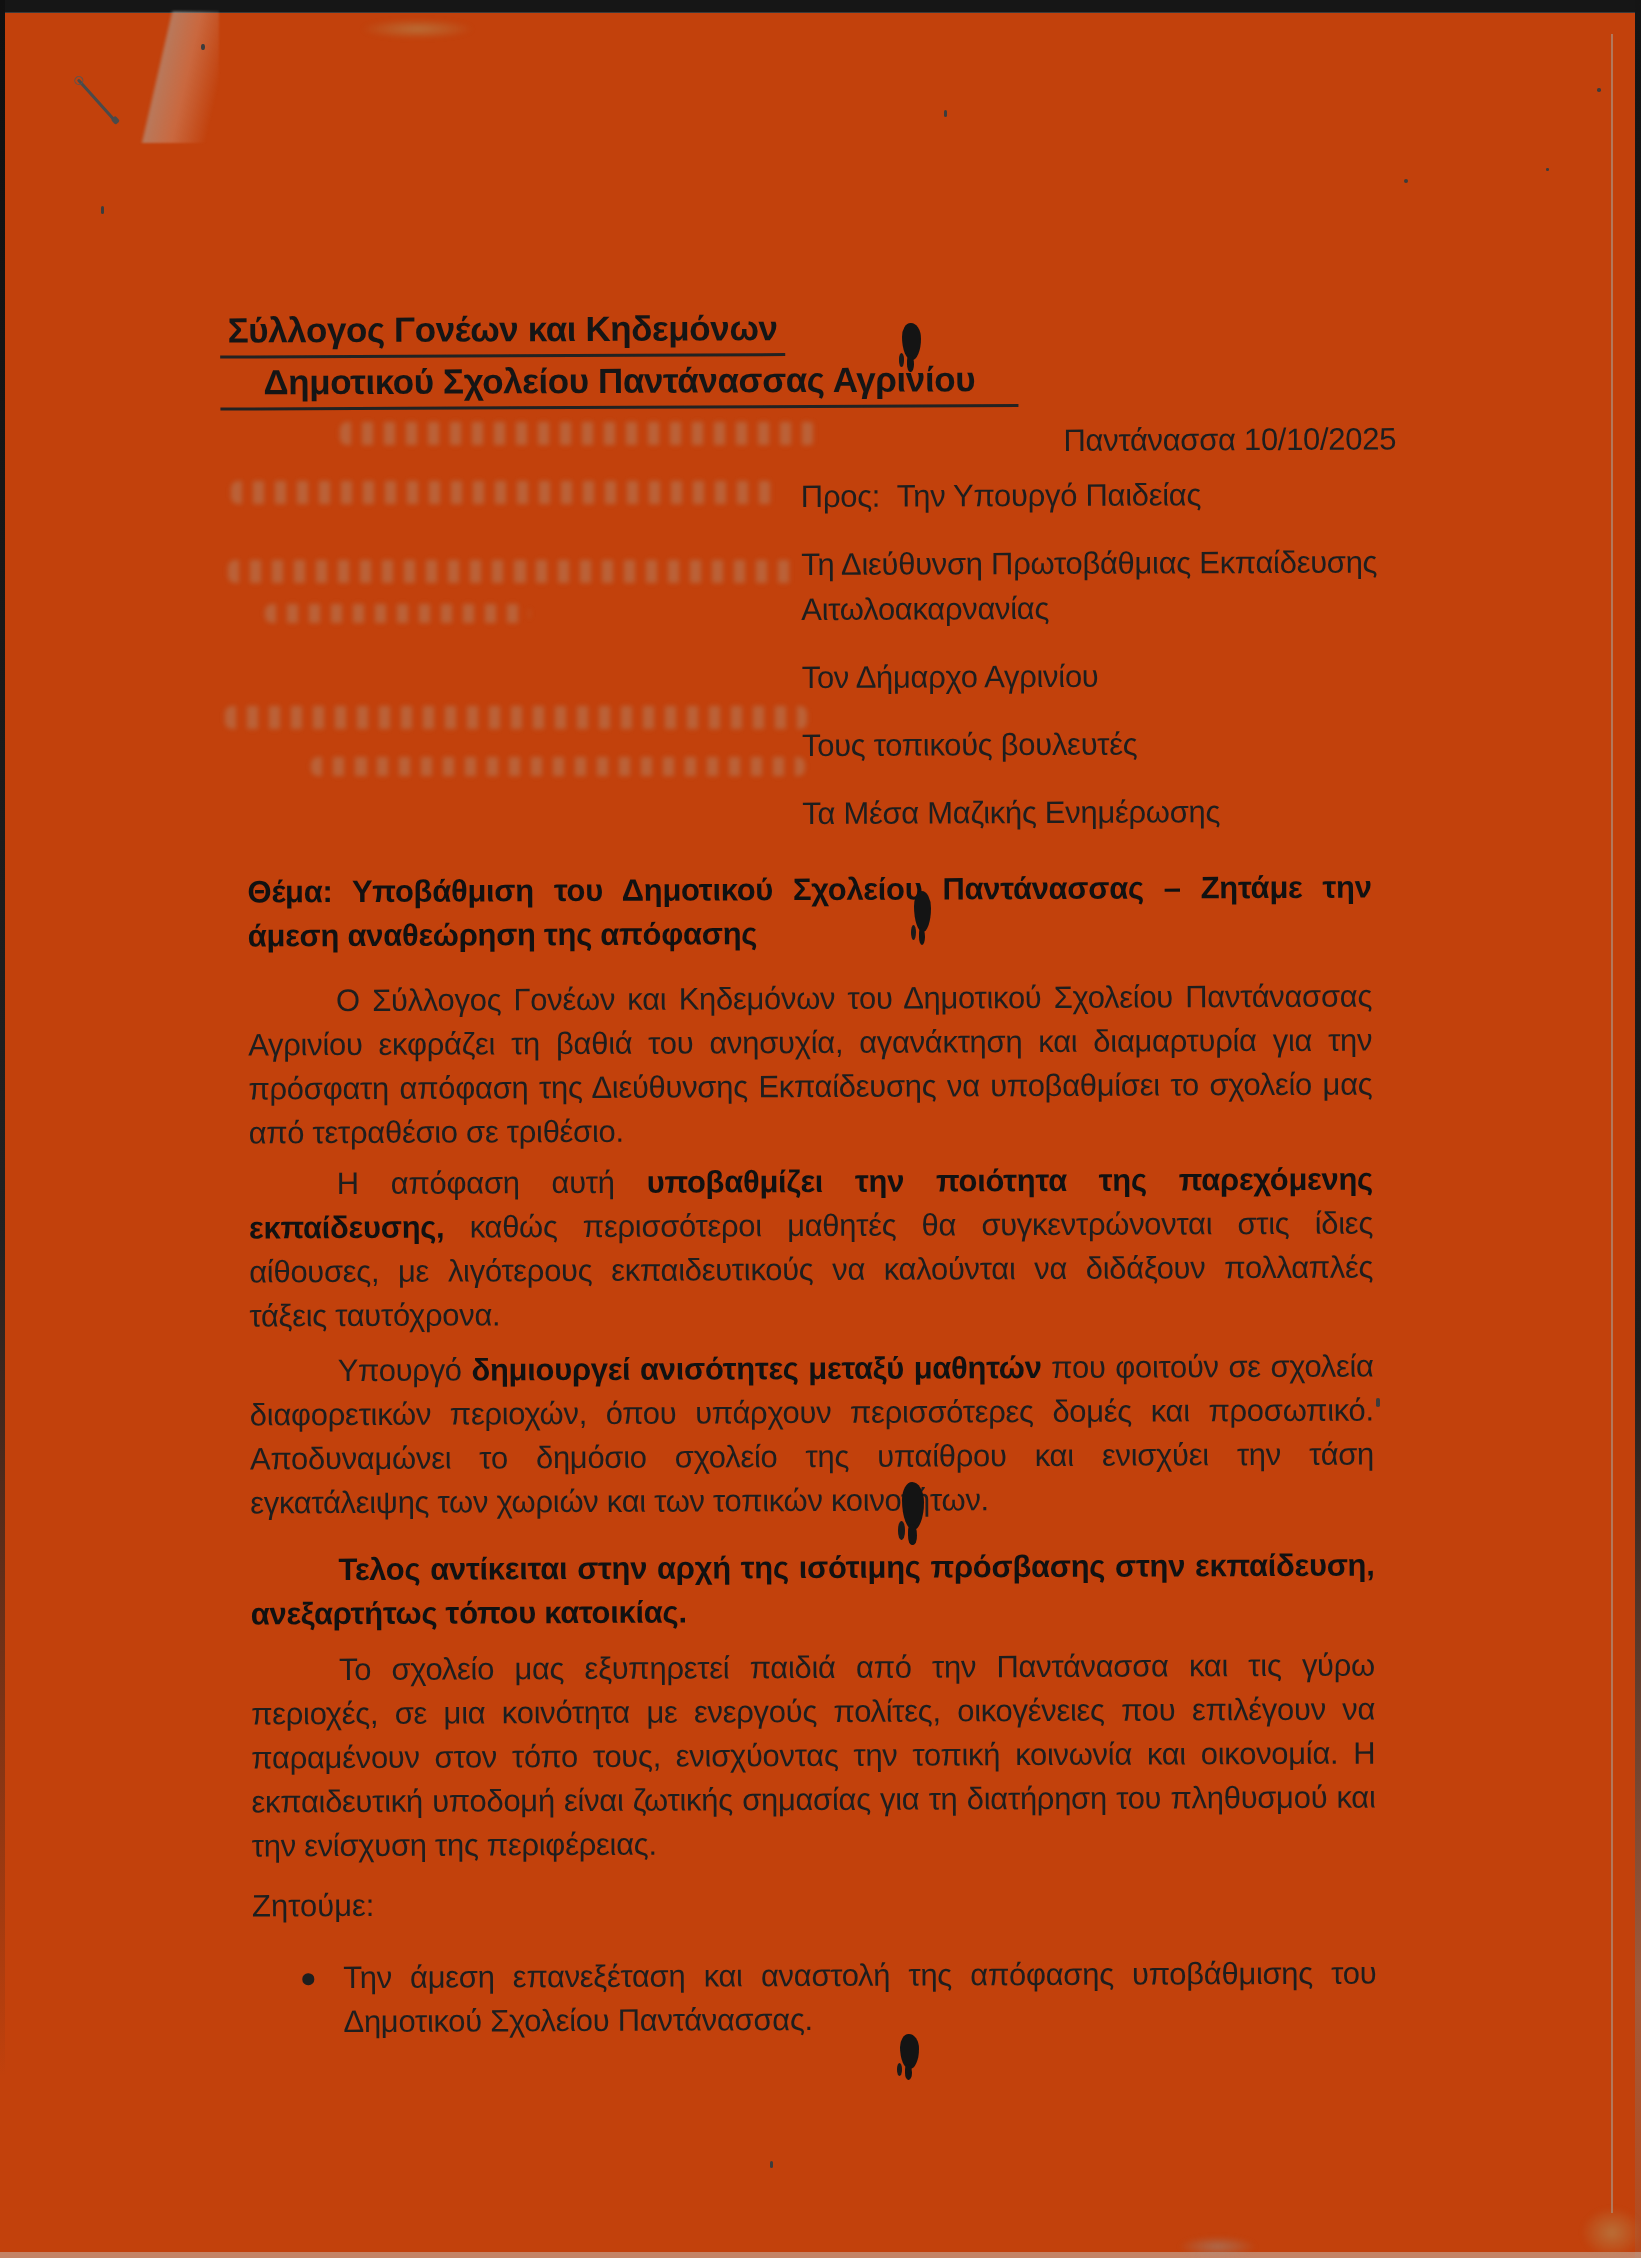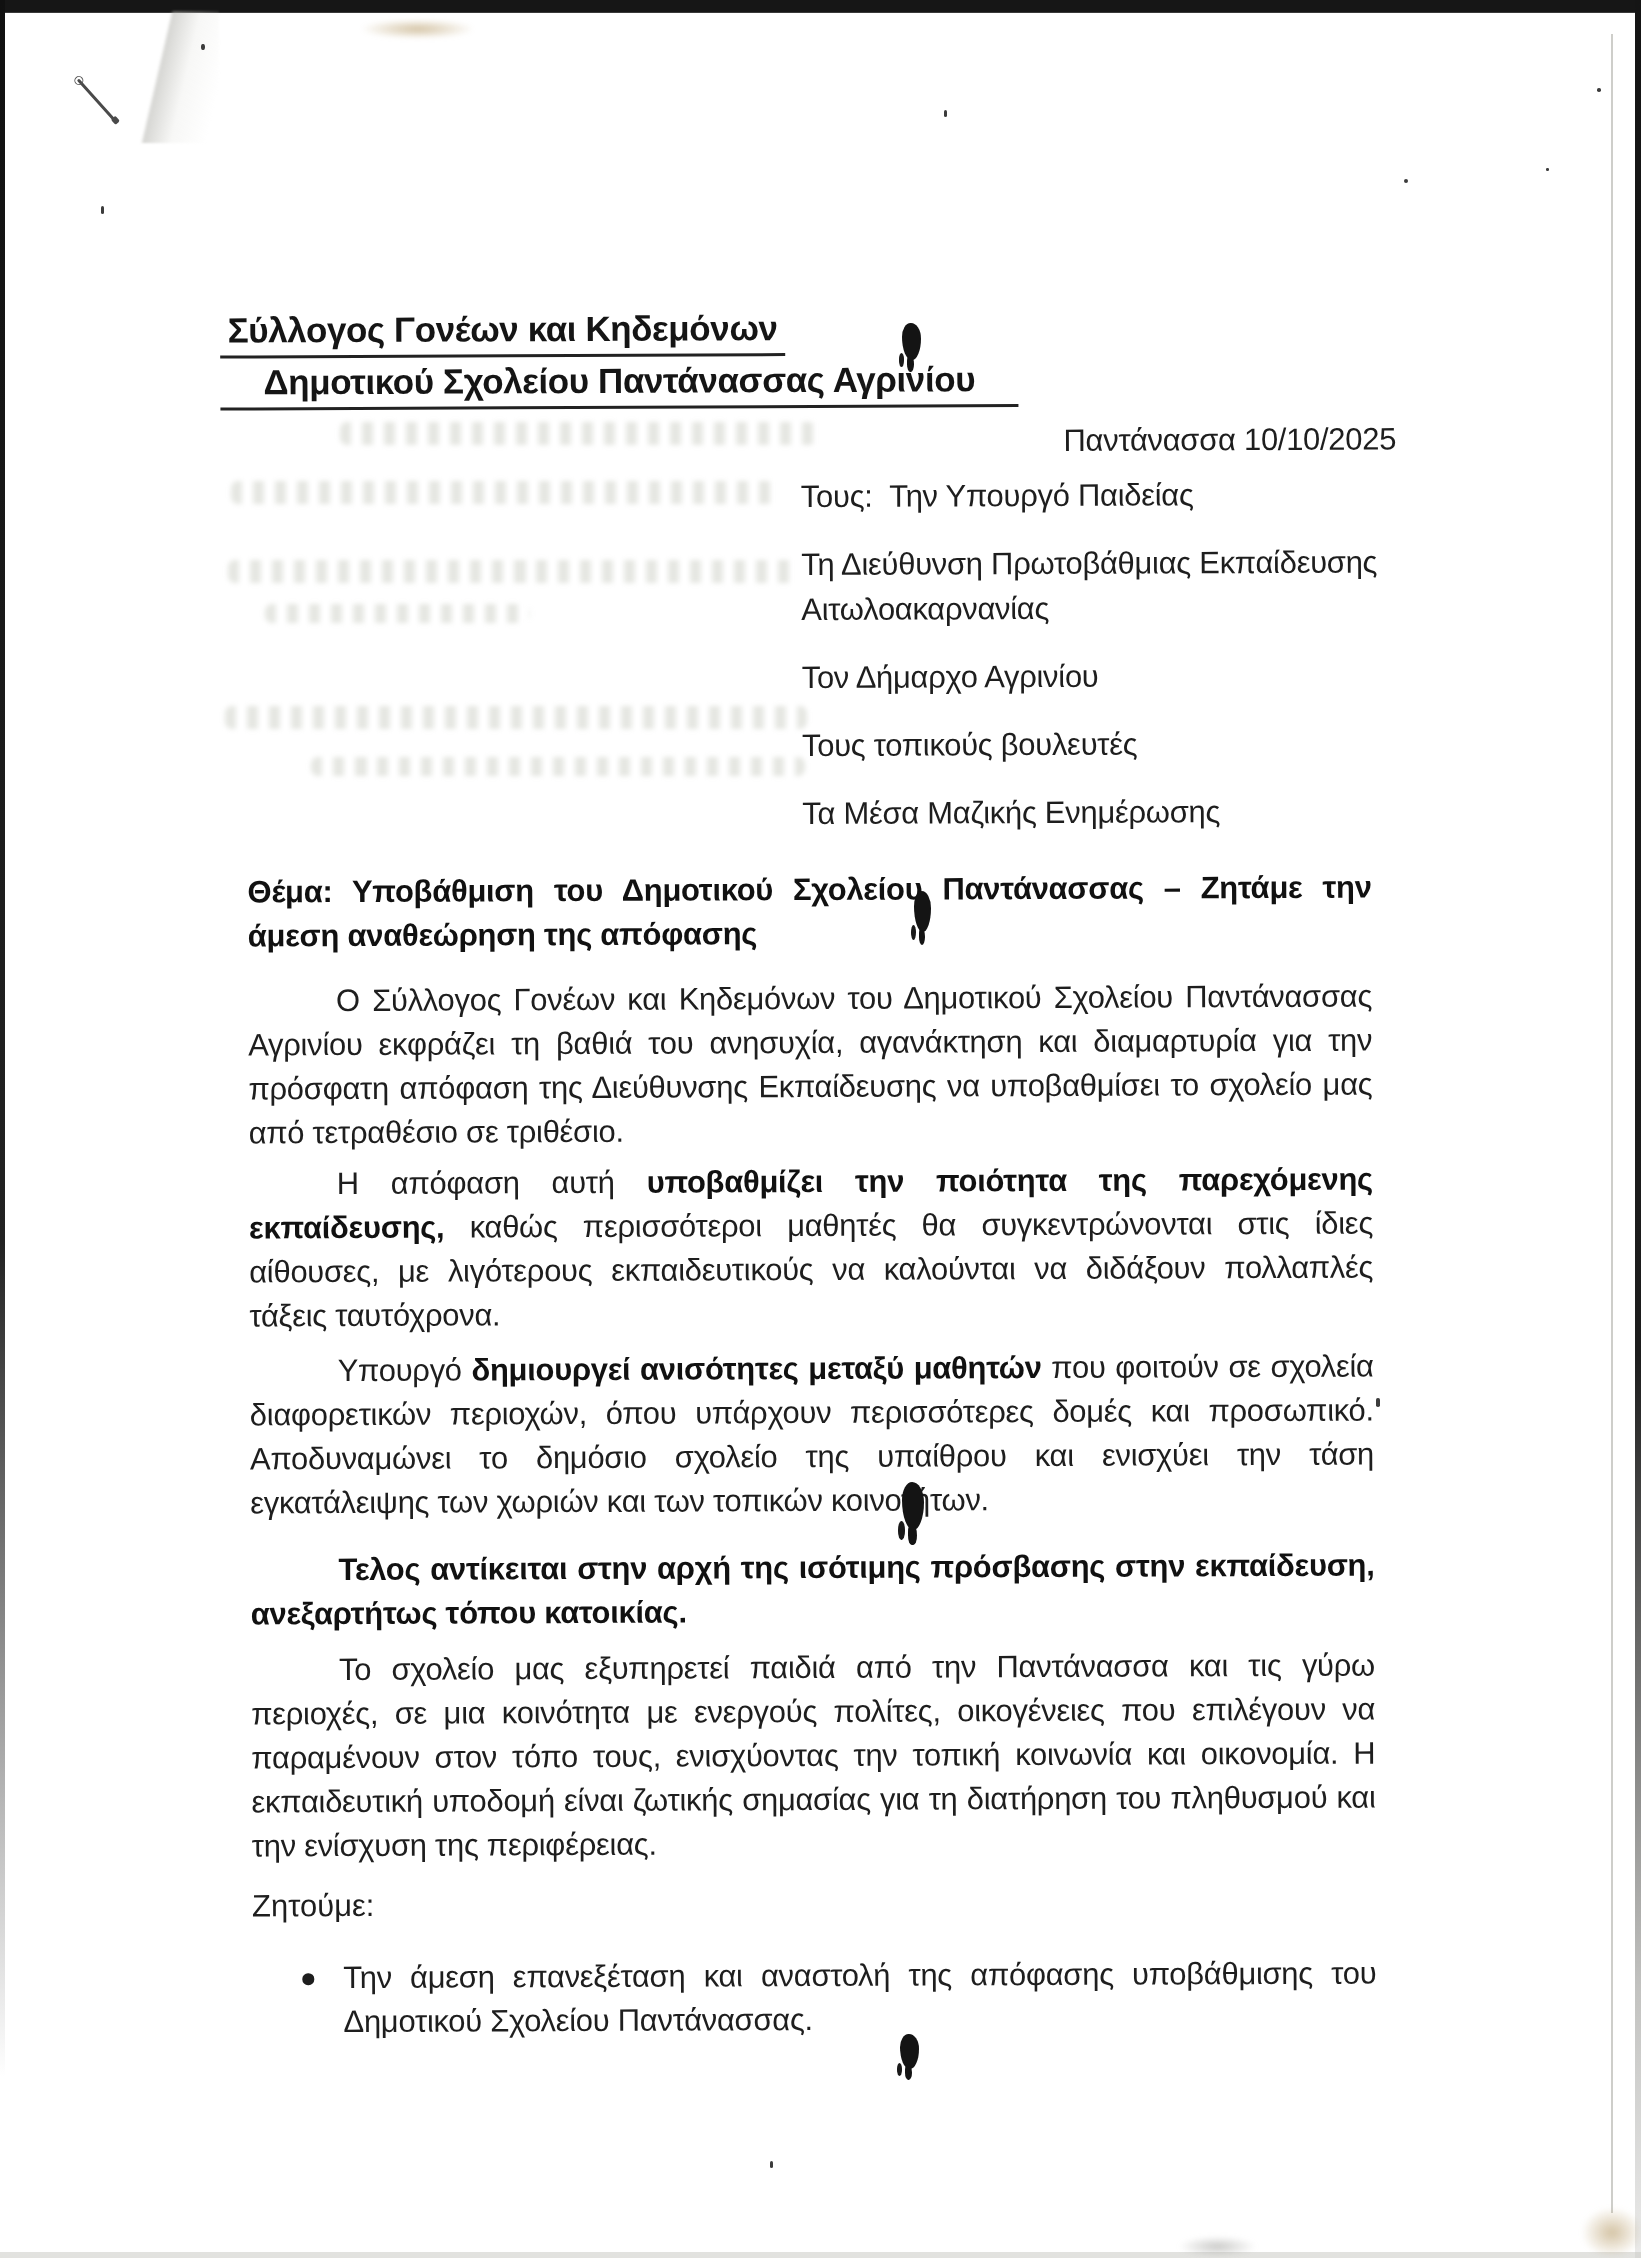--- a/index.html
+++ b/index.html
@@ -1,16 +1,16 @@
 <!DOCTYPE html>
 <html style="font-size:14px"><head>
 <meta charset="utf-8">
 <style>
   html,body{margin:0;padding:0;background:#0e0e0e;}
-  .scan{position:relative;width:1642px;height:2258px;background:#ffffff;overflow:hidden;
+  .scan{position:relative;width:1642px;height:2258px;background:#c2410c;overflow:hidden;
         font-family:"Liberation Sans",sans-serif;color:#1e1e1e;}
   
   .edge-top{position:absolute;left:0;top:0;width:1642px;height:11.5px;background:#161616;border-bottom:0.9px solid #3a3a3a;}
   .edge-left{position:absolute;left:0;top:0;width:5.3px;height:2258px;
              background:linear-gradient(to bottom,#101010 0%,#222 55%,rgba(34,34,34,0) 92%);}
   .edge-right{position:absolute;right:0;top:0;width:7px;height:2258px;
               background:linear-gradient(to bottom,#151515 0%,#1d1d1d 60%,rgba(120,120,115,0.45) 88%,rgba(120,120,115,0.15) 100%);}
   .page-edge-line{position:absolute;left:1611px;top:34px;width:1.8px;height:2179px;background:rgba(165,165,158,0.55);}
   .edge-bottom{position:absolute;left:0;bottom:0;width:1642px;height:6.2px;background:rgba(198,198,192,0.5);}
   
@@ -90,21 +90,21 @@
 
     <div class="header">
       <span class="h-line h1w">Σύλλογος Γονέων και Κηδεμόνων</span>
       <span class="h-line h2w">Δημοτικού Σχολείου Παντάνασσας Αγρινίου</span>
     </div>
 
     <div class="dateline">Παντάνασσα 10/10/2025</div>
 
     <div class="recipients">
       <div class="recipient first">
-        <span class="r-label">Τους:</span>&nbsp;&nbsp;<span>Την Υπουργό Παιδείας</span>
+        <span class="r-label">Προς:</span>&nbsp;&nbsp;<span>Την Υπουργό Παιδείας</span>
       </div>
       <div class="recipient">Τη Διεύθυνση Πρωτοβάθμιας Εκπαίδευσης Αιτωλοακαρνανίας</div>
       <div class="recipient">Τον Δήμαρχο Αγρινίου</div>
       <div class="recipient">Τους τοπικούς βουλευτές</div>
       <div class="recipient">Τα Μέσα Μαζικής Ενημέρωσης</div>
     </div>
 
     <div class="para subject"><span class="b">Θέμα: Υποβάθμιση του Δημοτικού Σχολείου Παντάνασσας – Ζητάμε την άμεση αναθεώρηση της απόφασης</span></div>
 
     <div class="para p1"><span>Ο Σύλλογος Γονέων και Κηδεμόνων του Δημοτικού Σχολείου Παντάνασσας Αγρινίου εκφράζει τη βαθιά του ανησυχία, αγανάκτηση και διαμαρτυρία για την πρόσφατη απόφαση της Διεύθυνσης Εκπαίδευσης να υποβαθμίσει το σχολείο μας από τετραθέσιο σε τριθέσιο.</span></div>

